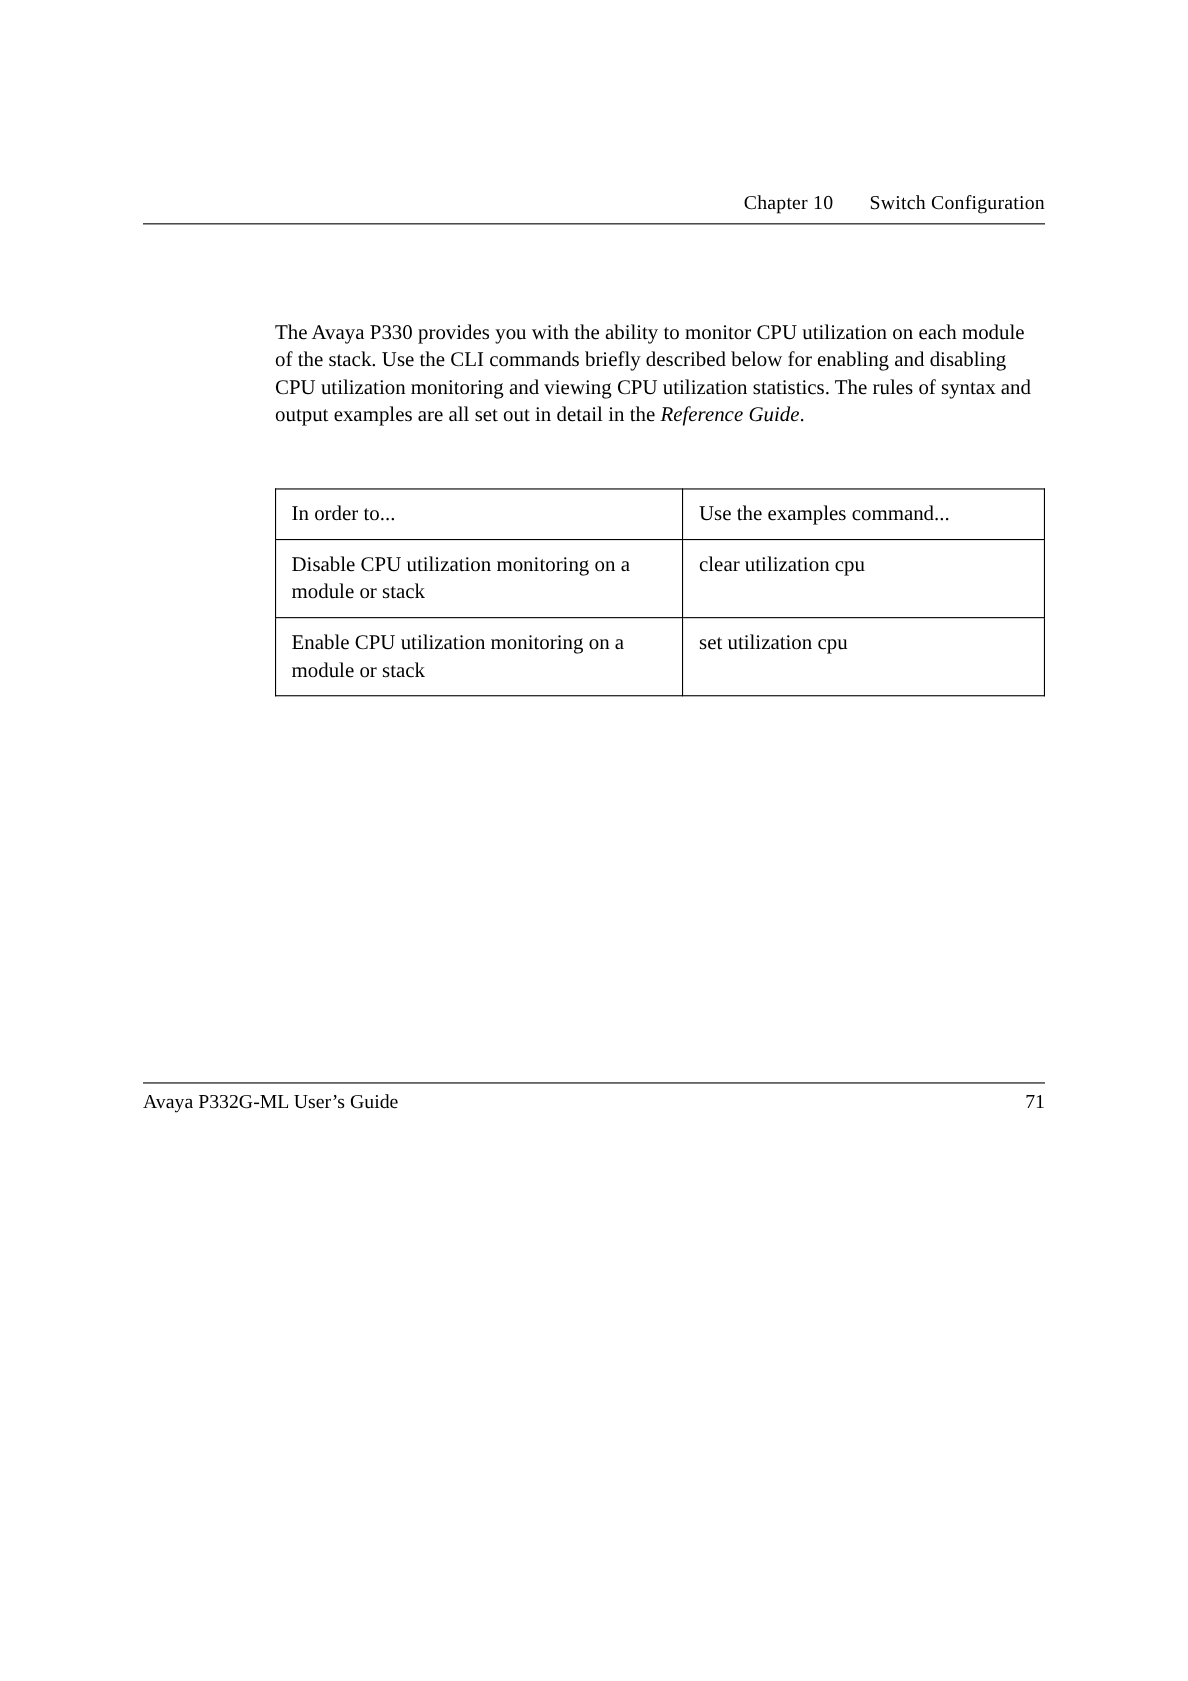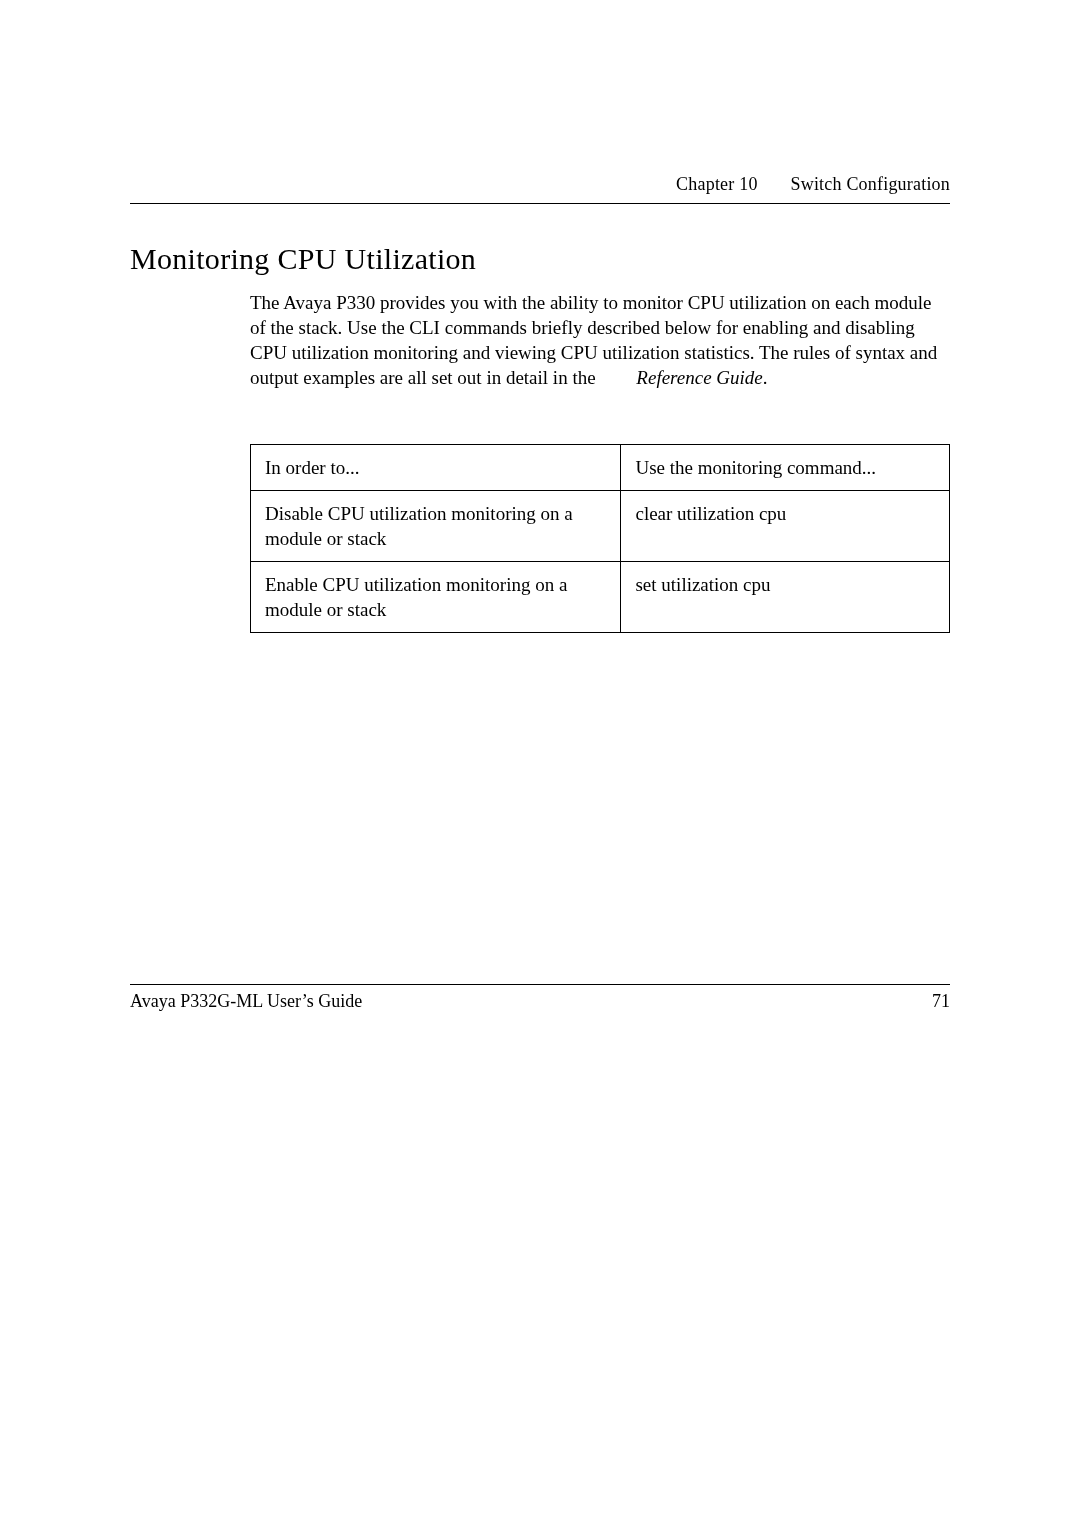--- a/index.html
+++ b/index.html
@@ -43,21 +43,21 @@
     letter-spacing: 0.3px;
   }
   .body-text {
     position: absolute;
     top: 290px;
     left: 250px;
     right: 130px;
     font-size: 19px;
     line-height: 1.32;
   }
-  .body-text em { font-style: italic; margin-left: 36px; }
+  .body-text em { font-style: italic; }
   .cmd-table {
     position: absolute;
     top: 444px;
     left: 250px;
     right: 130px;
     border-collapse: collapse;
     font-size: 19px;
   }
   .cmd-table td {
     border: 1.5px solid #000000;
@@ -92,35 +92,34 @@
 
   <div class="header-area">
     <div class="header-line">
       <span>Chapter 10</span>
       <span>&nbsp;&nbsp;&nbsp;&nbsp;&nbsp;</span>
       <span>Switch Configuration</span>
     </div>
     <hr class="hr-top">
   </div>
 
-  <div class="section-heading">Monitoring CPU Utilization</div>
 
   <div class="body-text">
     <span>The Avaya P330 provides you with the ability to monitor CPU utilization on each module of the stack. Use the CLI commands briefly described below for enabling and disabling CPU utilization monitoring and viewing CPU utilization statistics. The rules of syntax and output examples are all set out in detail in the </span><em>Reference Guide</em><span>.</span>
   </div>
 
   <table class="cmd-table">
     <colgroup>
       <col class="c1">
         <col class="c2">
     </colgroup>
     <tbody>
         <tr>
       <td>In order to...</td>
-      <td>Use the monitoring command...</td>
+      <td>Use the examples command...</td>
     </tr>
     <tr>
       <td>Disable CPU utilization monitoring on a module or stack</td>
       <td>clear utilization cpu</td>
     </tr>
     <tr>
       <td>Enable CPU utilization monitoring on a module or stack</td>
       <td>set utilization cpu</td>
     </tr>
   </tbody>

